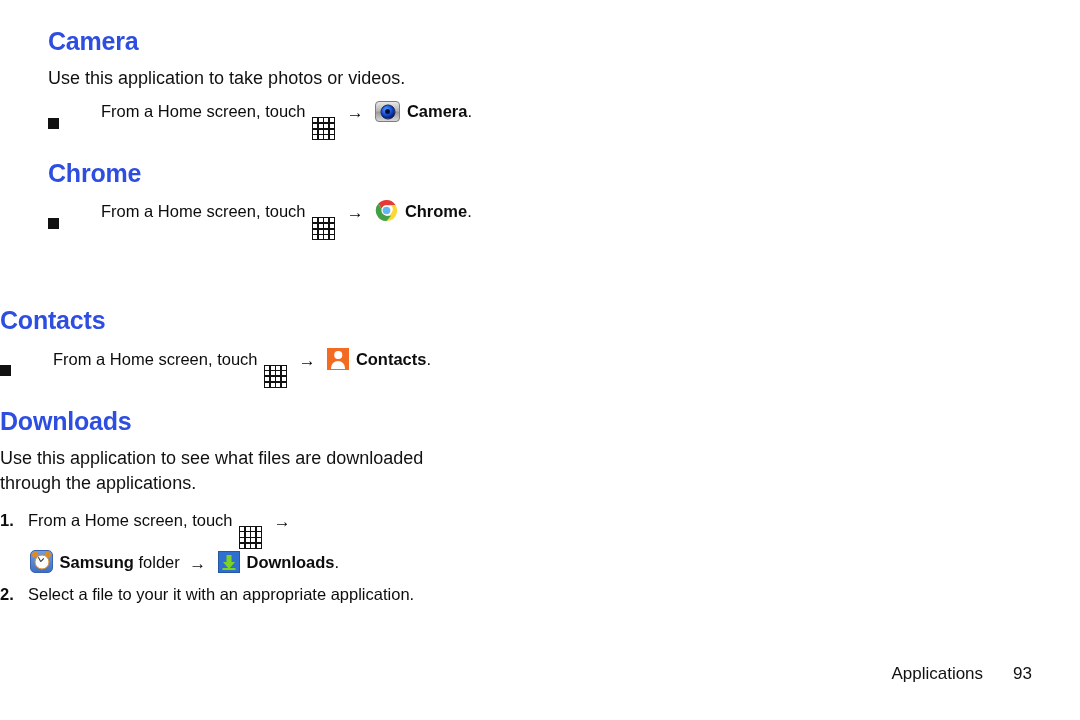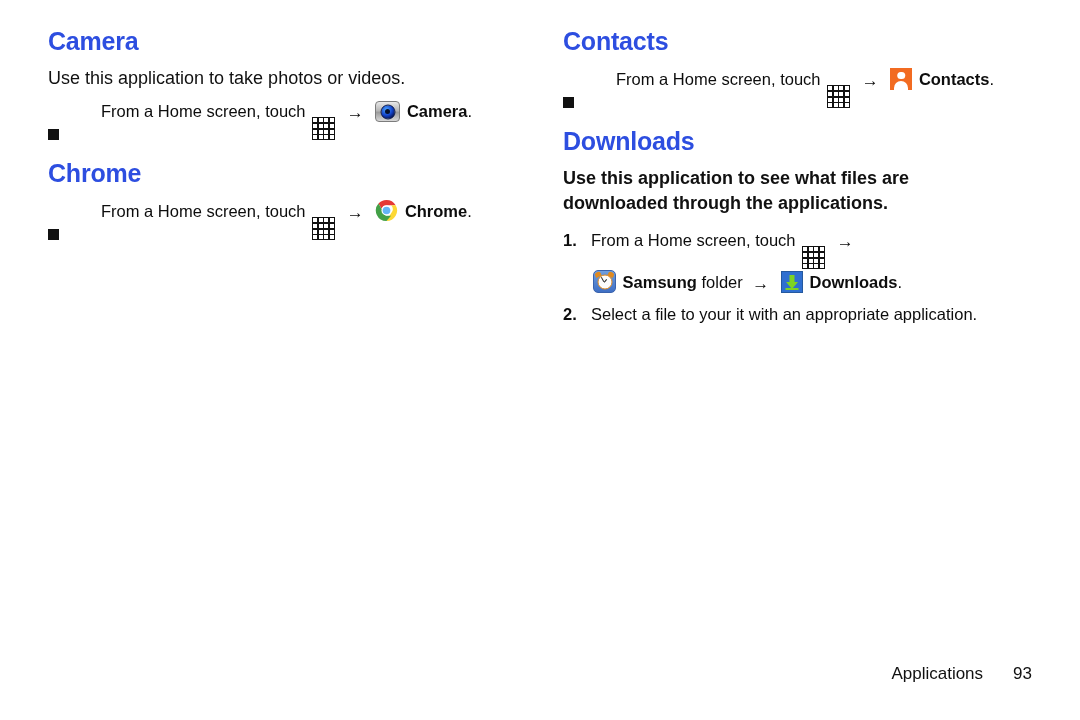--- a/index.html
+++ b/index.html
@@ -20,20 +20,21 @@
     height: 720px;
     box-sizing: border-box;
   }
   .columns {
     position: absolute;
     top: 28px;
     left: 0;
     width: 1080px;
     display: flex;
     gap: 60px;
+    flex-direction: column;
   }
   .col {
     width: 455px;
   }
   .col.left  { margin-left: 48px; }
   .col.right { margin-left: 0px; }
 
   h2.heading {
     font-size: 25px;
     font-weight: bold;
@@ -43,25 +44,25 @@
     line-height: 1.05;
   }
   .section + .section { margin-top: 20px; }
 
   p.body {
     font-size: 18px;
     line-height: 25px;
     margin: 0 0 6px 0;
     color: #111;
   }
-  p.body.tight { margin-bottom: 11px; font-weight: bold; }
+  p.body.tight { margin-bottom: 11px; }
 
   .bullet-item {
     display: flex;
-    align-items: flex-end;
+    align-items: center;
     margin: 7px 0 7px 0;
     font-size: 16.5px;
     line-height: 26px;
     gap: 8px;
   }
   .bullet-marker {
     width: 11px;
     height: 11px;
     background: #111;
     flex: 0 0 auto;

